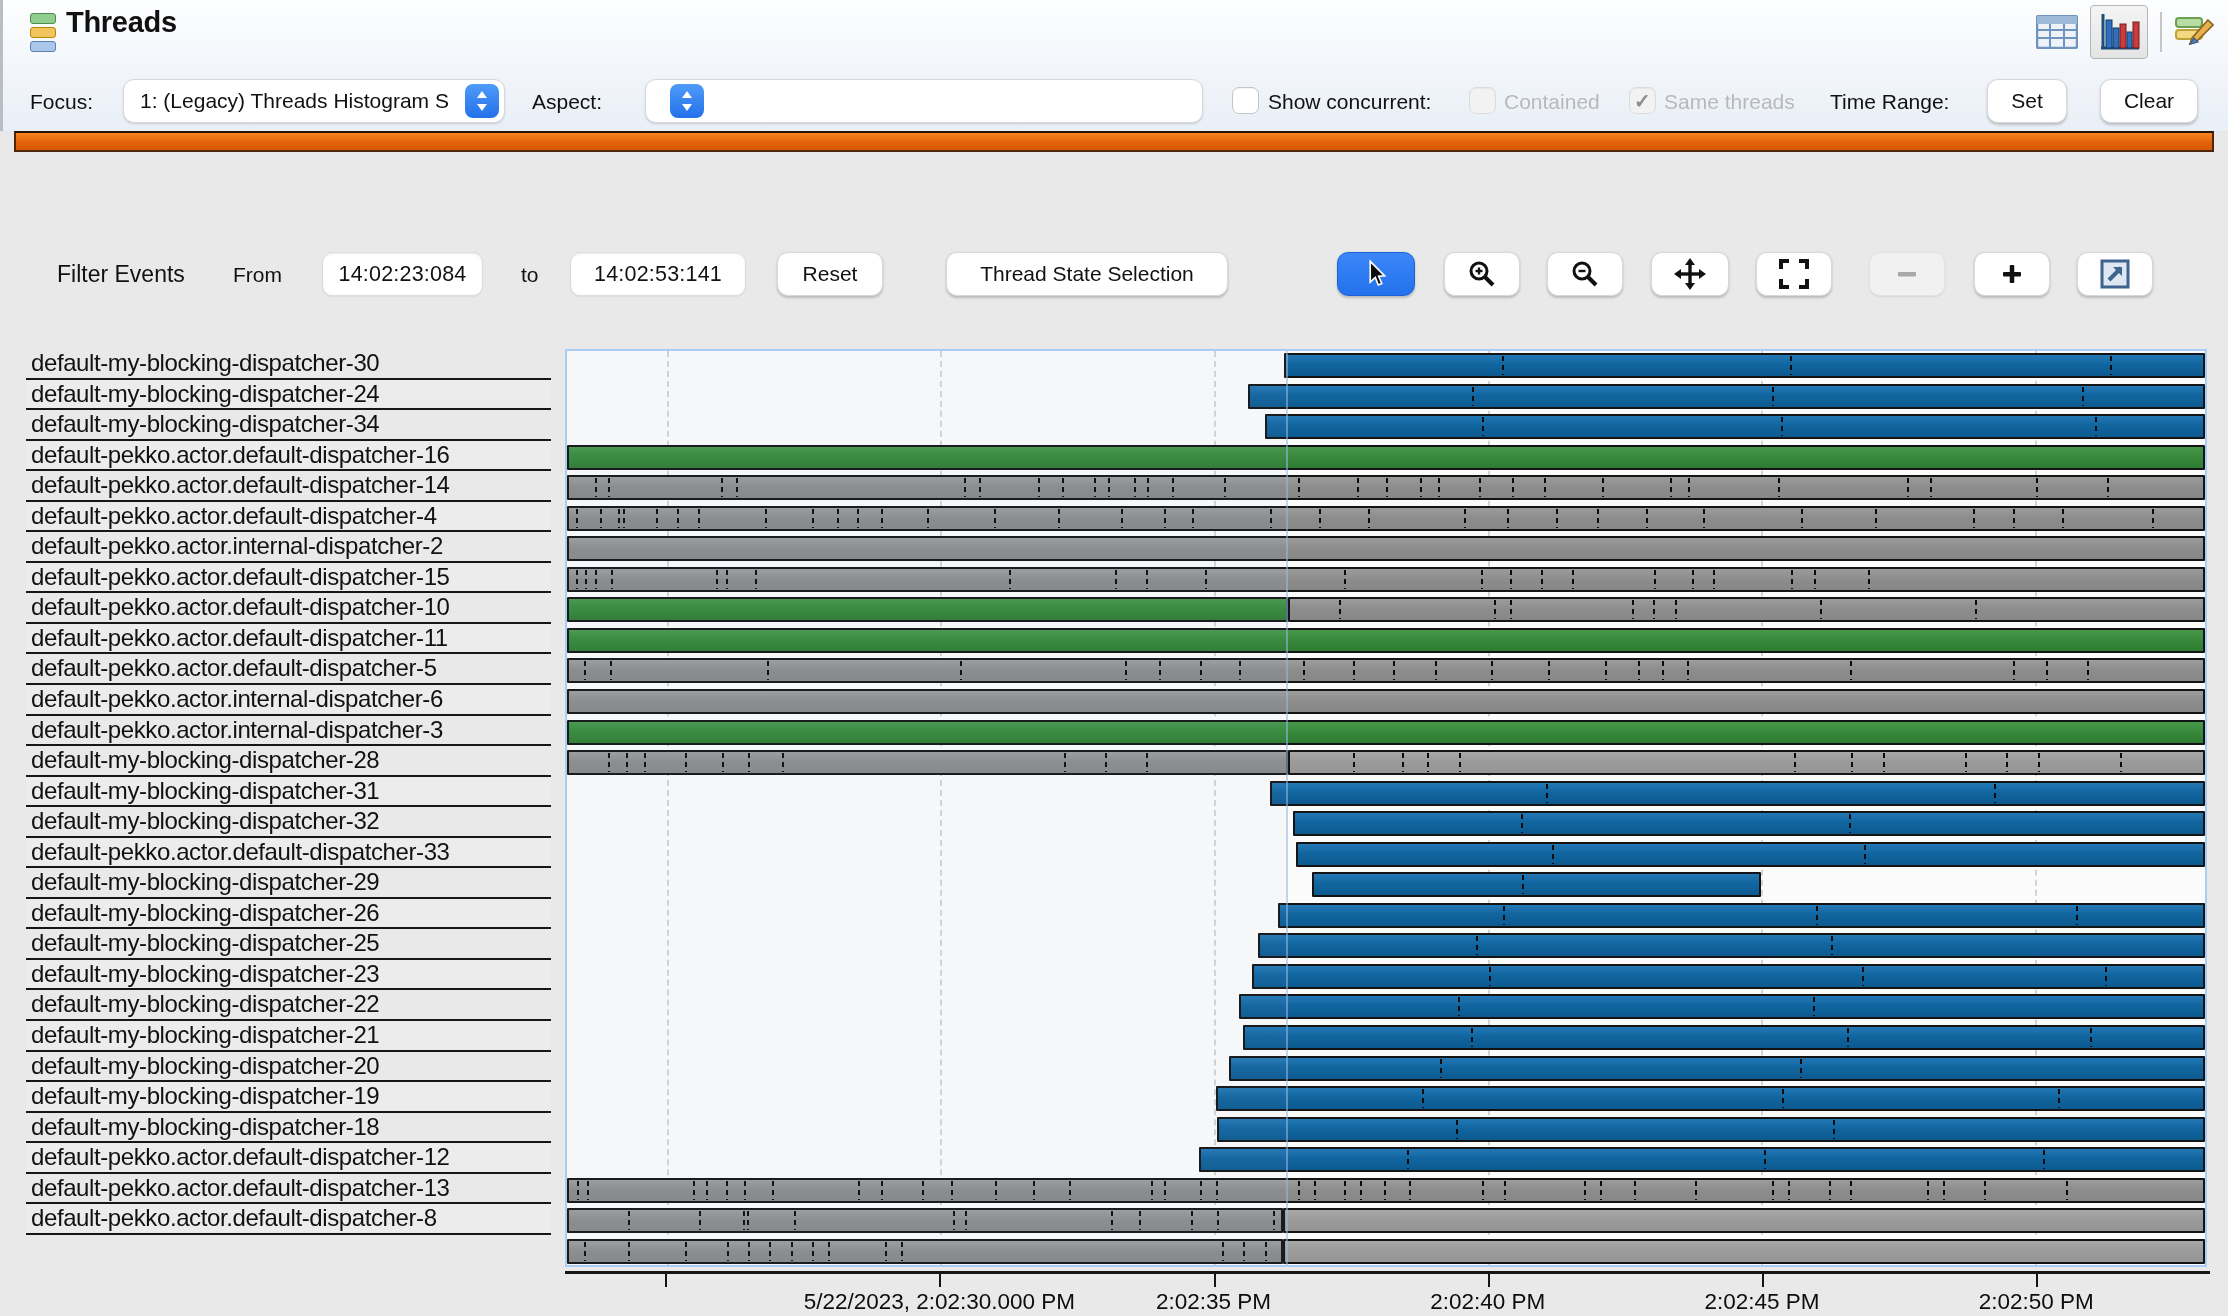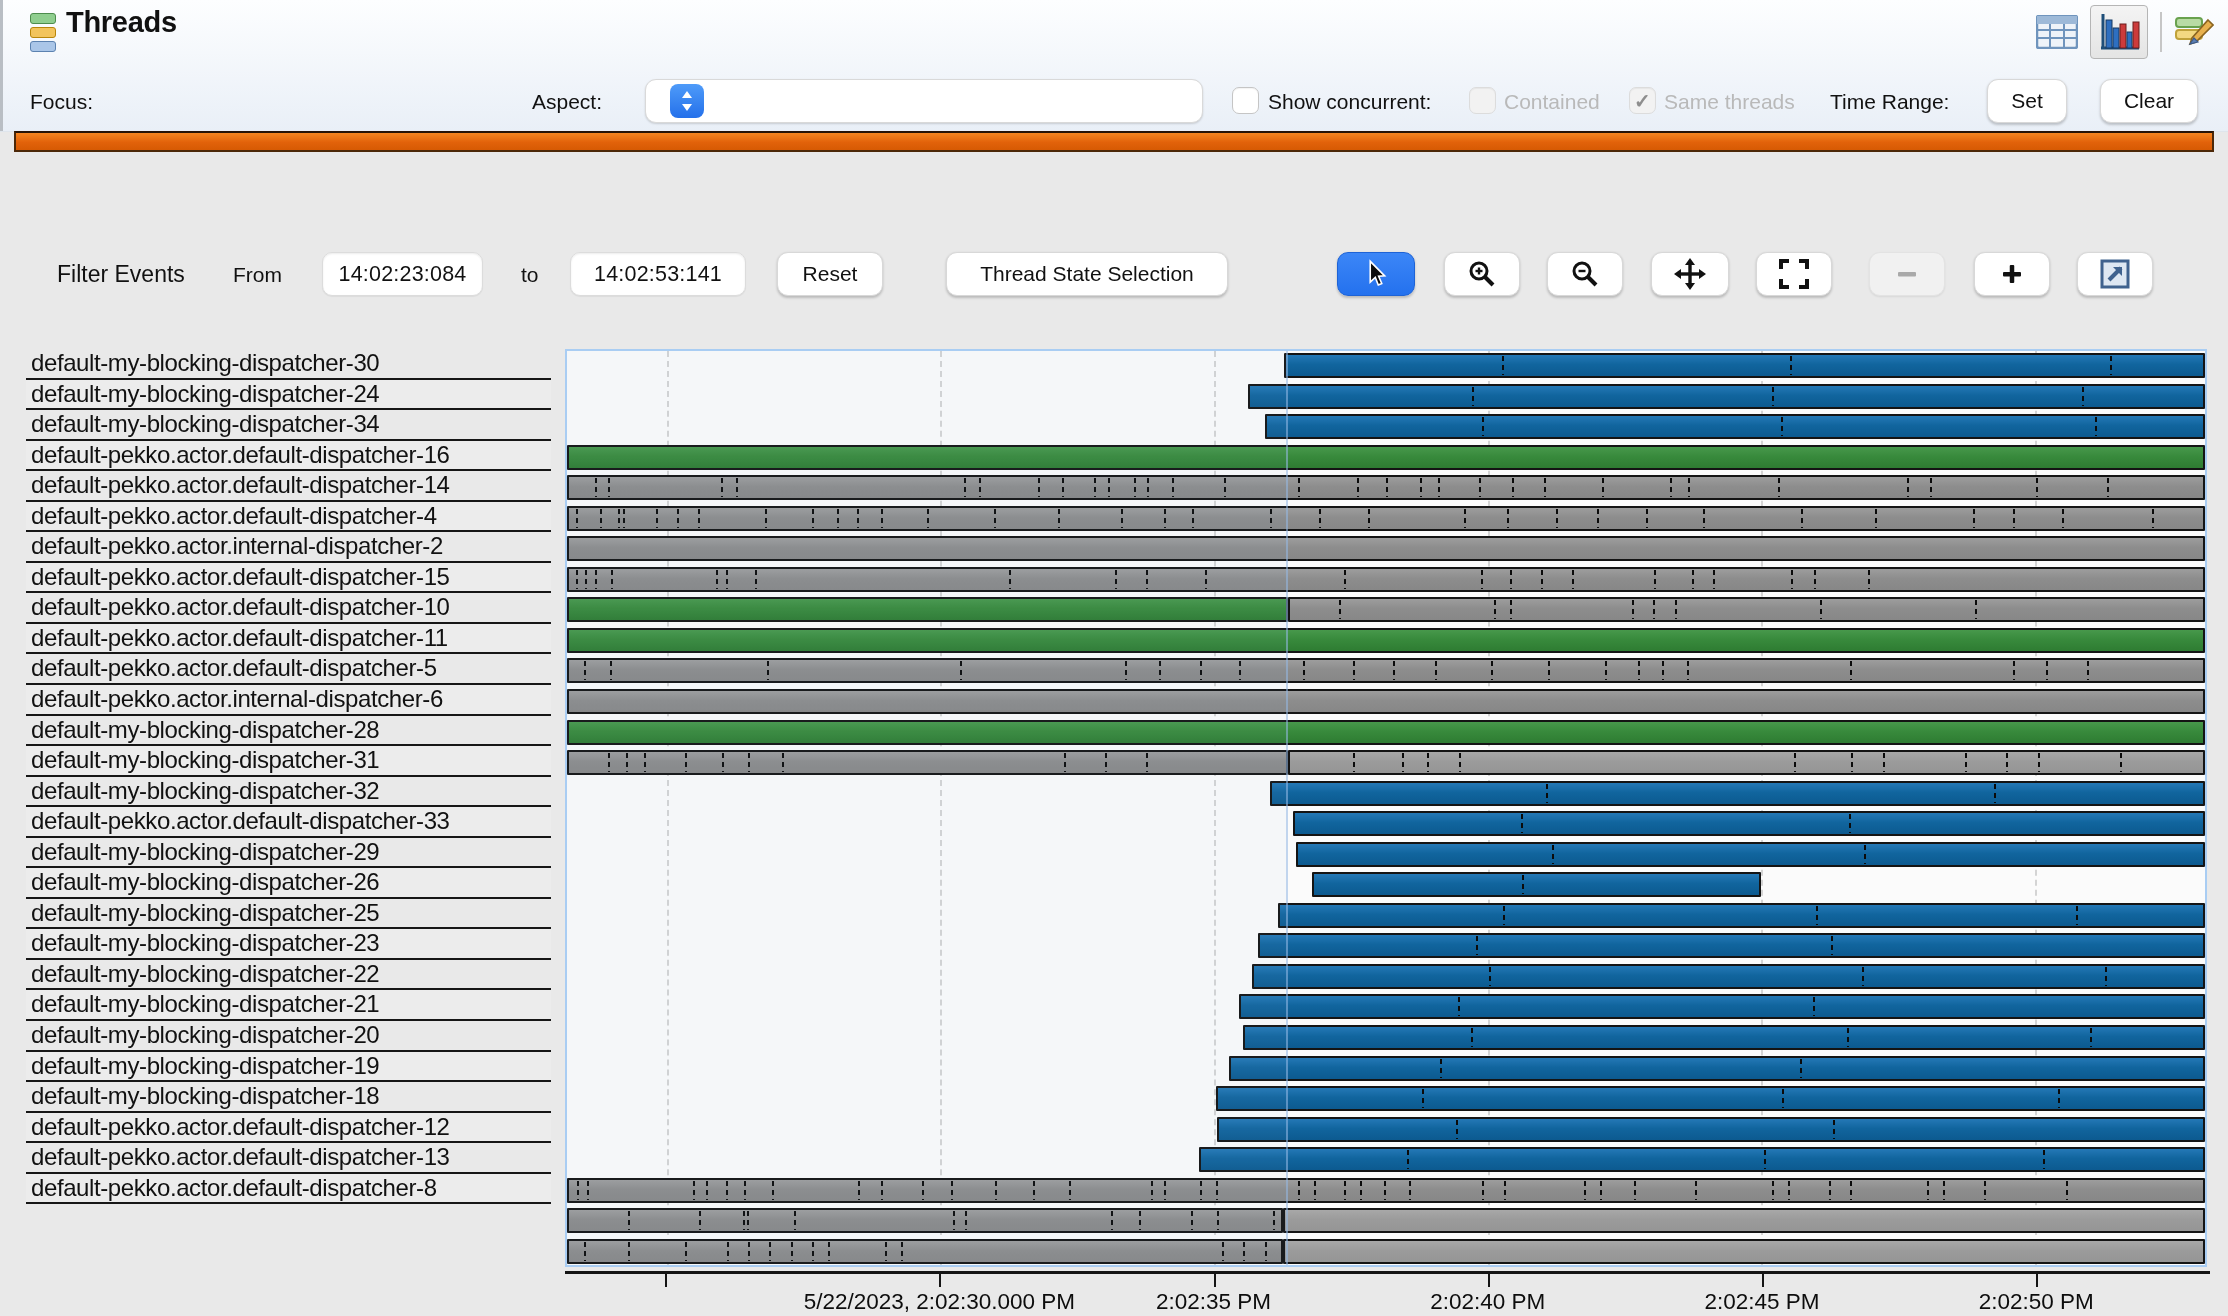--- a/index.html
+++ b/index.html
@@ -114,20 +114,29 @@
         <svg width="40" height="40" viewBox="0 0 40 40">
             <rect x="2" y="6" width="26" height="9" rx="3" fill="#b9dba4" stroke="#69a24e" stroke-width="2"></rect>
             <rect x="2" y="18" width="26" height="9" rx="3" fill="#f3d981" stroke="#c0a23a" stroke-width="2"></rect>
             <path d="M34 8 L39 13 L22 30 L16 32 L18 26 Z" fill="#e8b14e" stroke="#8a6420" stroke-width="1.6"></path>
             <path d="M20 26 L24 30 L16 32 Z" fill="#5d7fb3" stroke="#3b5a8a" stroke-width="1.2"></path>
           </svg>
       </span>
     </div>
 
     <span class="hlabel" style="left:30px">Focus:</span>
+    <div class="select" style="left:123px;width:382px">
+      <span class="val">1: (Legacy) Threads Histogram S</span>
+      <span class="stepper">
+          <svg width="14" height="24" viewBox="0 0 14 24">
+            <path d="M7 2 L12 9 H2 Z" fill="#fff"></path>
+            <path d="M7 22 L12 15 H2 Z" fill="#fff"></path>
+          </svg>
+        </span>
+    </div>
 
     <span class="hlabel" style="left:532px">Aspect:</span>
     <div class="select" style="left:645px;width:558px">
       <span class="stepper">
           <svg width="14" height="24" viewBox="0 0 14 24">
             <path d="M7 2 L12 9 H2 Z" fill="#fff"></path>
             <path d="M7 22 L12 15 H2 Z" fill="#fff"></path>
           </svg>
         </span>
     </div>
@@ -219,20 +228,21 @@
       <div class="thread-row">default-my-blocking-dispatcher-34</div>
       <div class="thread-row alt">default-pekko.actor.default-dispatcher-16</div>
       <div class="thread-row">default-pekko.actor.default-dispatcher-14</div>
       <div class="thread-row alt">default-pekko.actor.default-dispatcher-4</div>
       <div class="thread-row">default-pekko.actor.internal-dispatcher-2</div>
       <div class="thread-row alt">default-pekko.actor.default-dispatcher-15</div>
       <div class="thread-row">default-pekko.actor.default-dispatcher-10</div>
       <div class="thread-row alt">default-pekko.actor.default-dispatcher-11</div>
       <div class="thread-row">default-pekko.actor.default-dispatcher-5</div>
       <div class="thread-row alt">default-pekko.actor.internal-dispatcher-6</div>
+      <div class="thread-row">default-pekko.actor.internal-dispatcher-3</div>
       <div class="thread-row">default-my-blocking-dispatcher-28</div>
       <div class="thread-row alt">default-my-blocking-dispatcher-31</div>
       <div class="thread-row">default-my-blocking-dispatcher-32</div>
       <div class="thread-row alt">default-pekko.actor.default-dispatcher-33</div>
       <div class="thread-row">default-my-blocking-dispatcher-29</div>
       <div class="thread-row alt">default-my-blocking-dispatcher-26</div>
       <div class="thread-row">default-my-blocking-dispatcher-25</div>
       <div class="thread-row alt">default-my-blocking-dispatcher-23</div>
       <div class="thread-row">default-my-blocking-dispatcher-22</div>
       <div class="thread-row alt">default-my-blocking-dispatcher-21</div>

